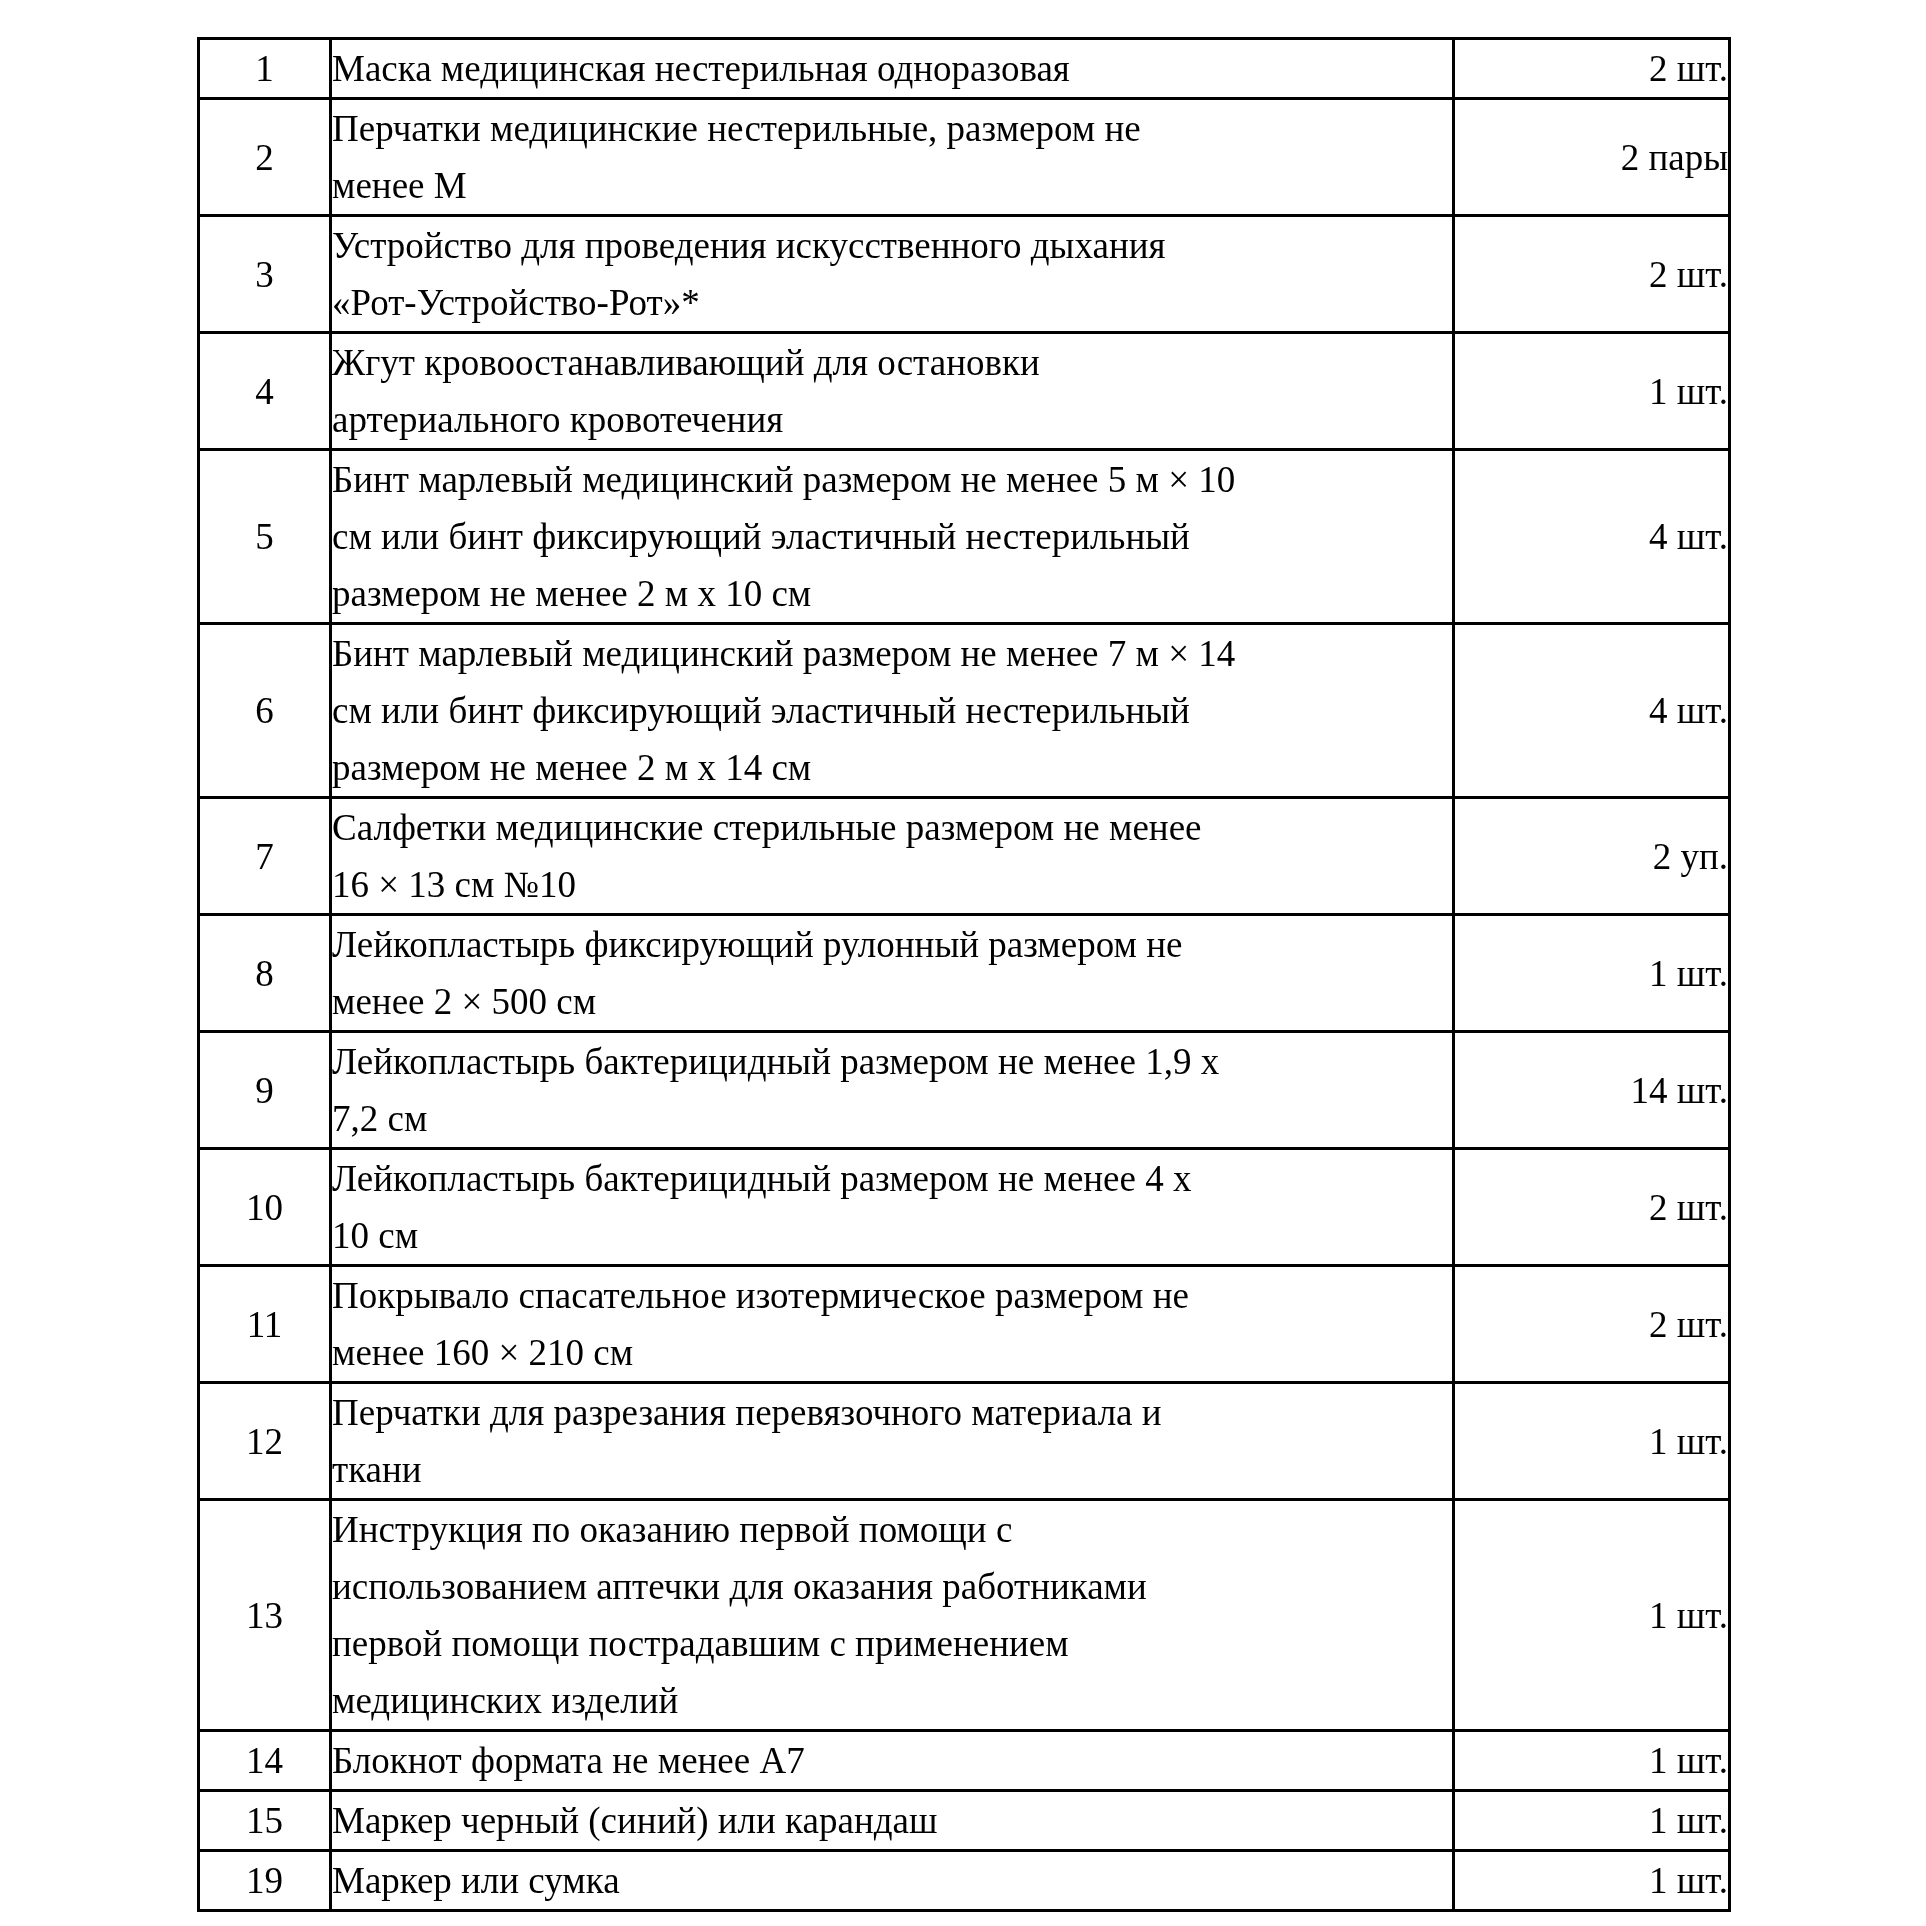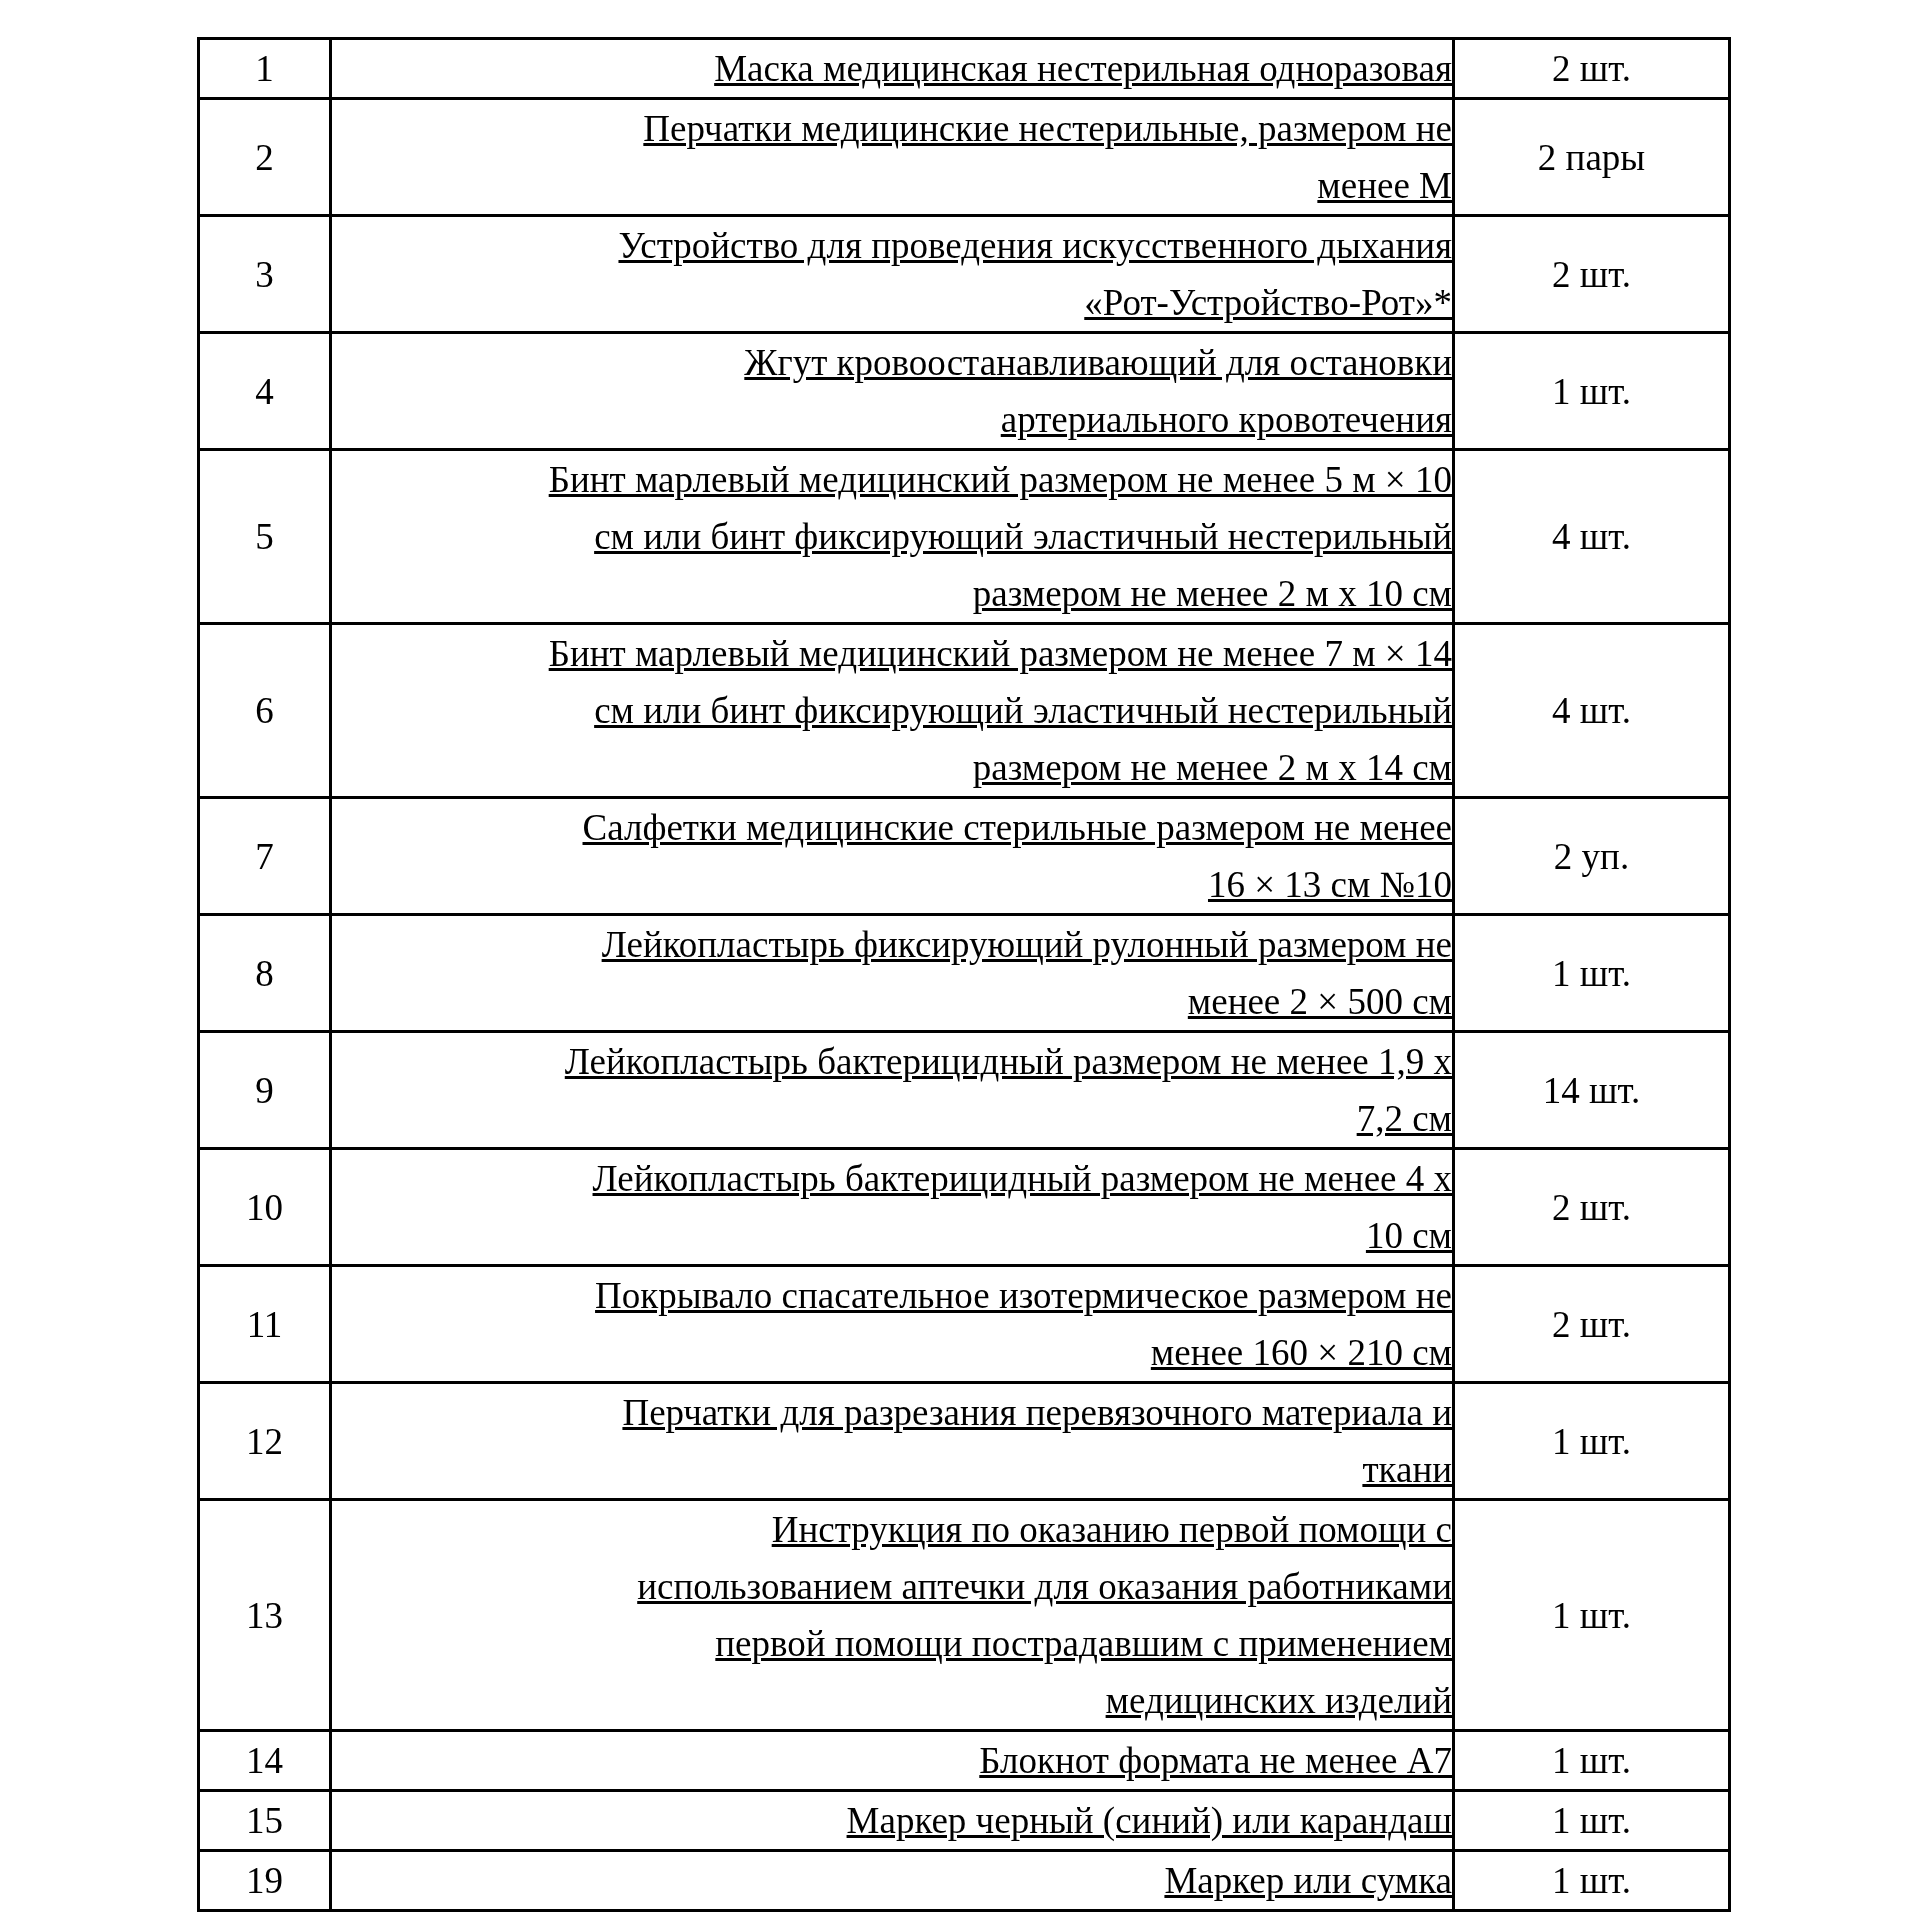--- a/index.html
+++ b/index.html
@@ -31,27 +31,26 @@
     vertical-align: middle;
     padding: 0;
     overflow: hidden;
   }
   td.cell-num {
     text-align: center;
   }
   td.cell-desc {
     padding: 0 7.7px;
     white-space: pre-line;
-    text-align: right;
-    text-decoration: underline;
+    text-align: left;
   }
   td.cell-qty {
     padding: 0 7.7px;
     white-space: pre-line;
-    text-align: center;
+    text-align: right;
   }
 </style>
 </head>
 <body>
 
 <div class="page">
   <table class="doc-table">
     <colgroup>
       <col style="width:132px">
       <col style="width:1123px">

